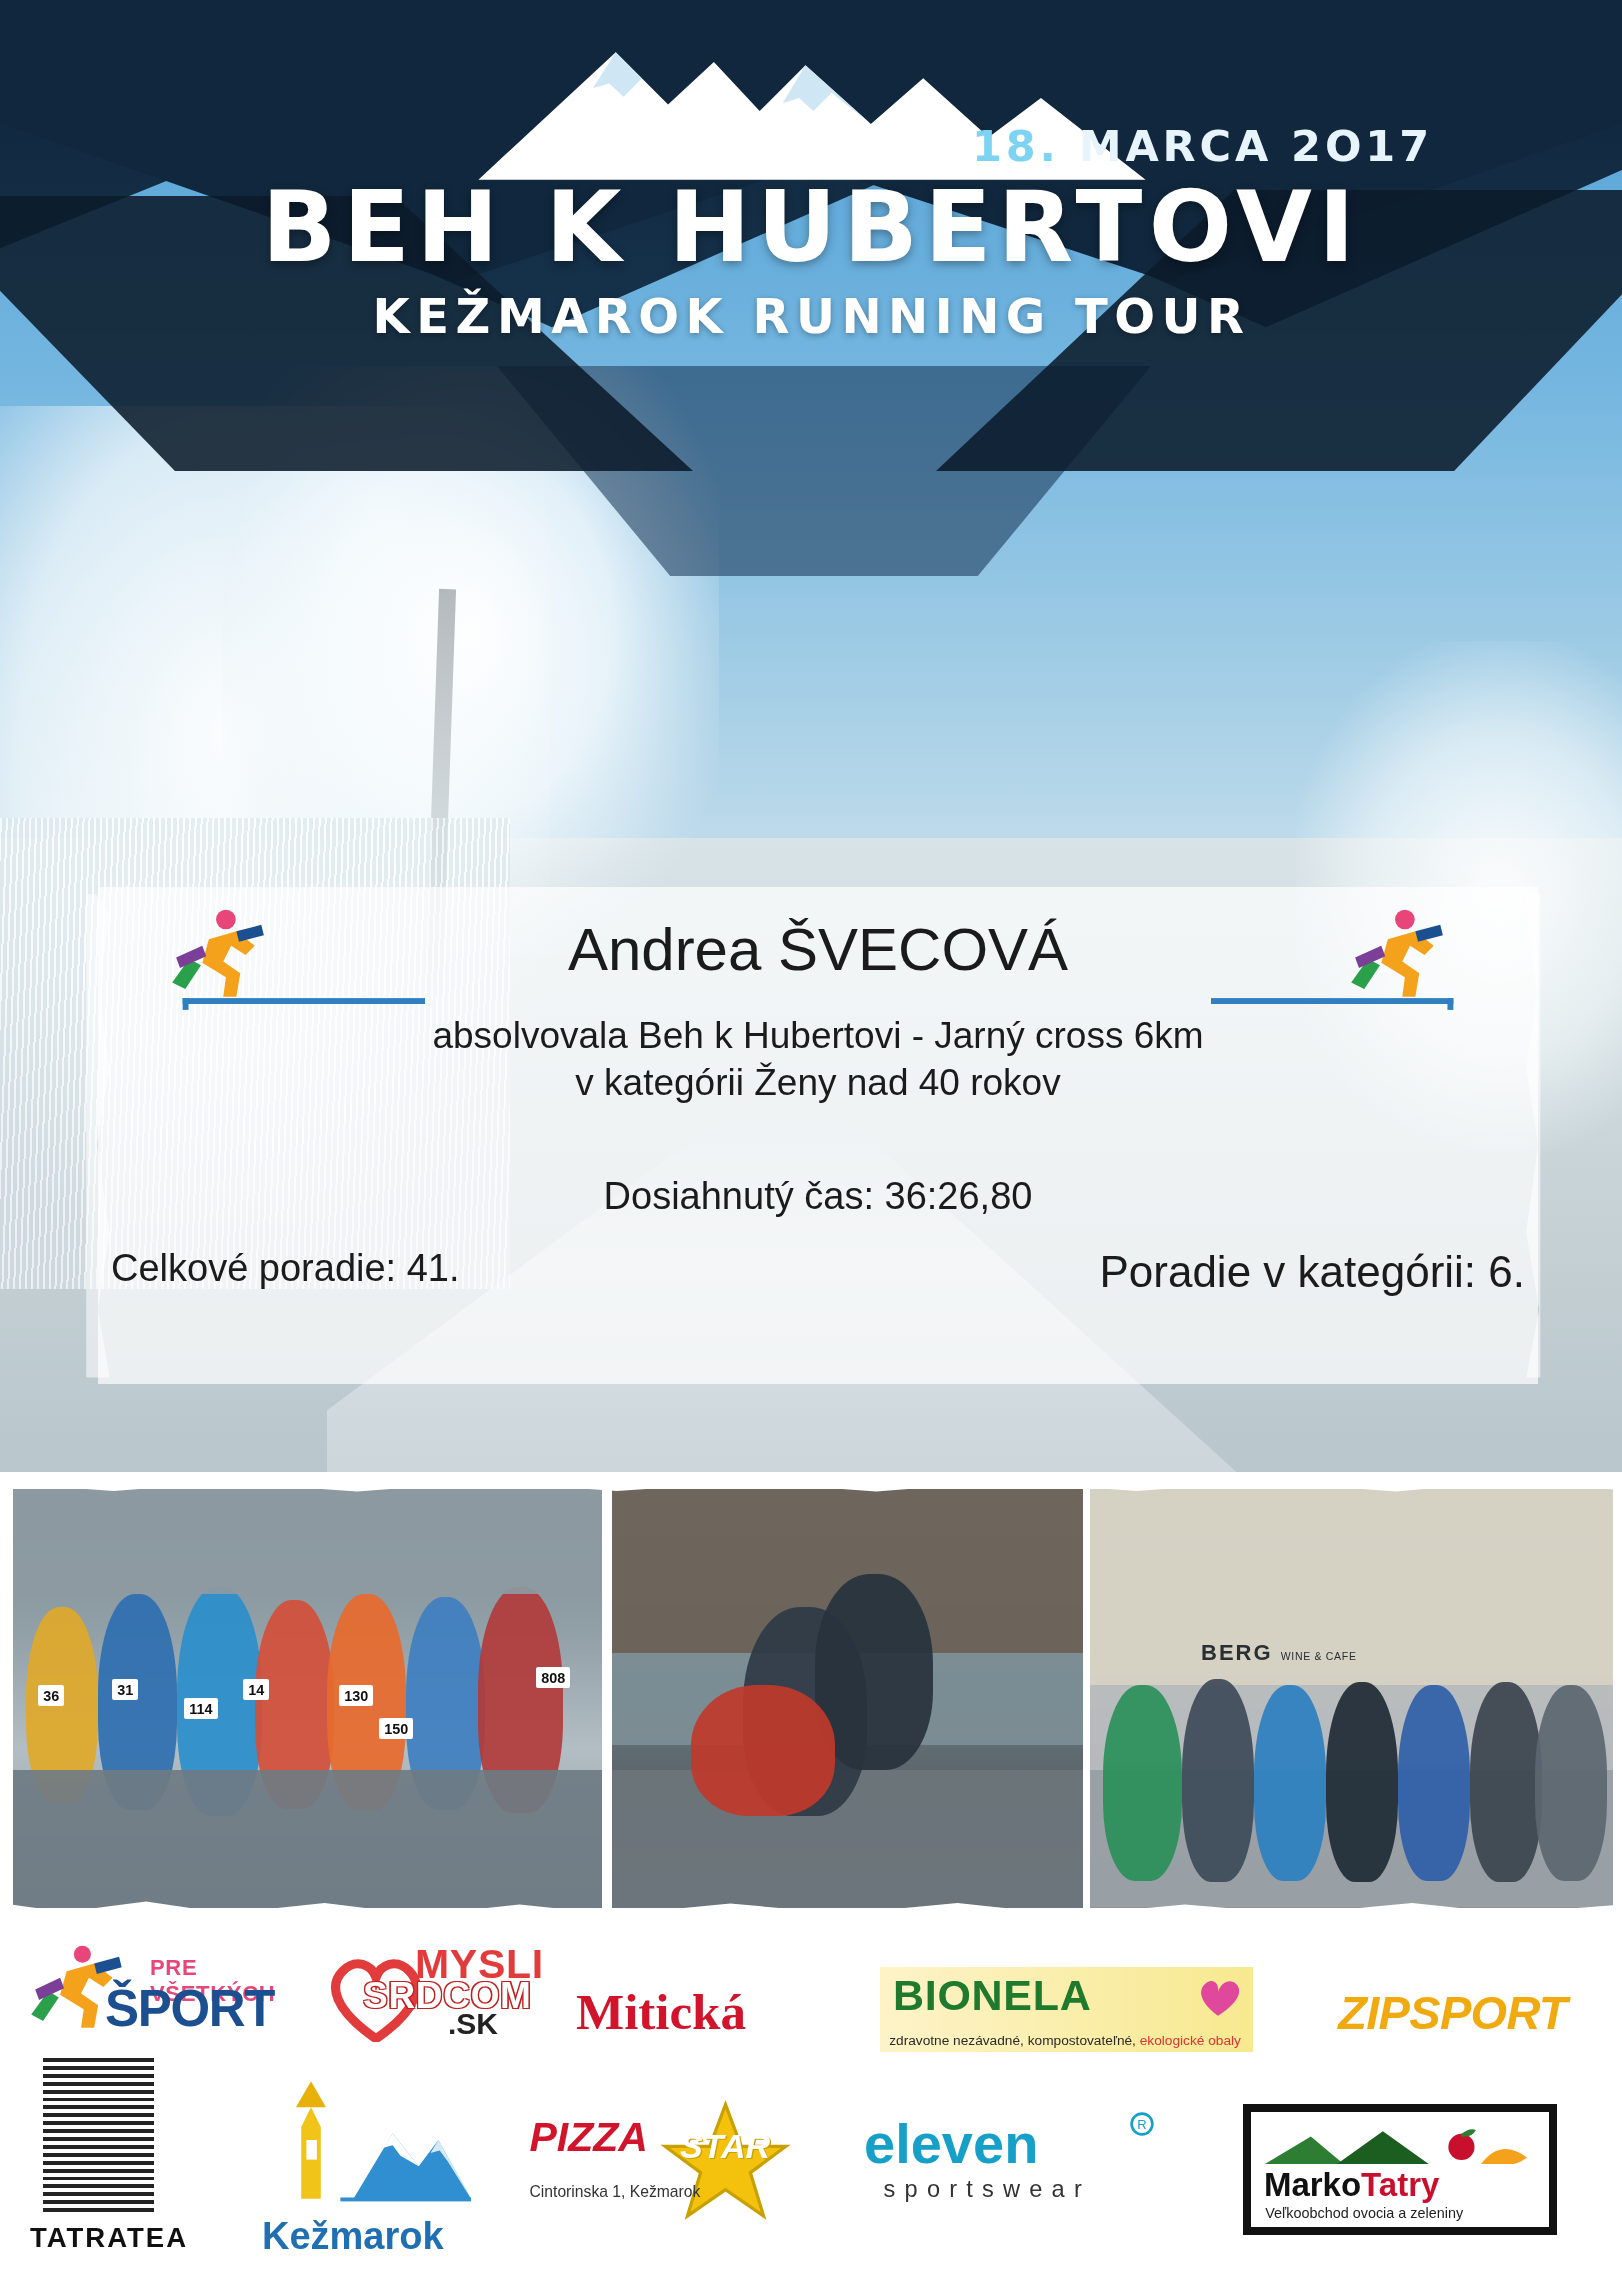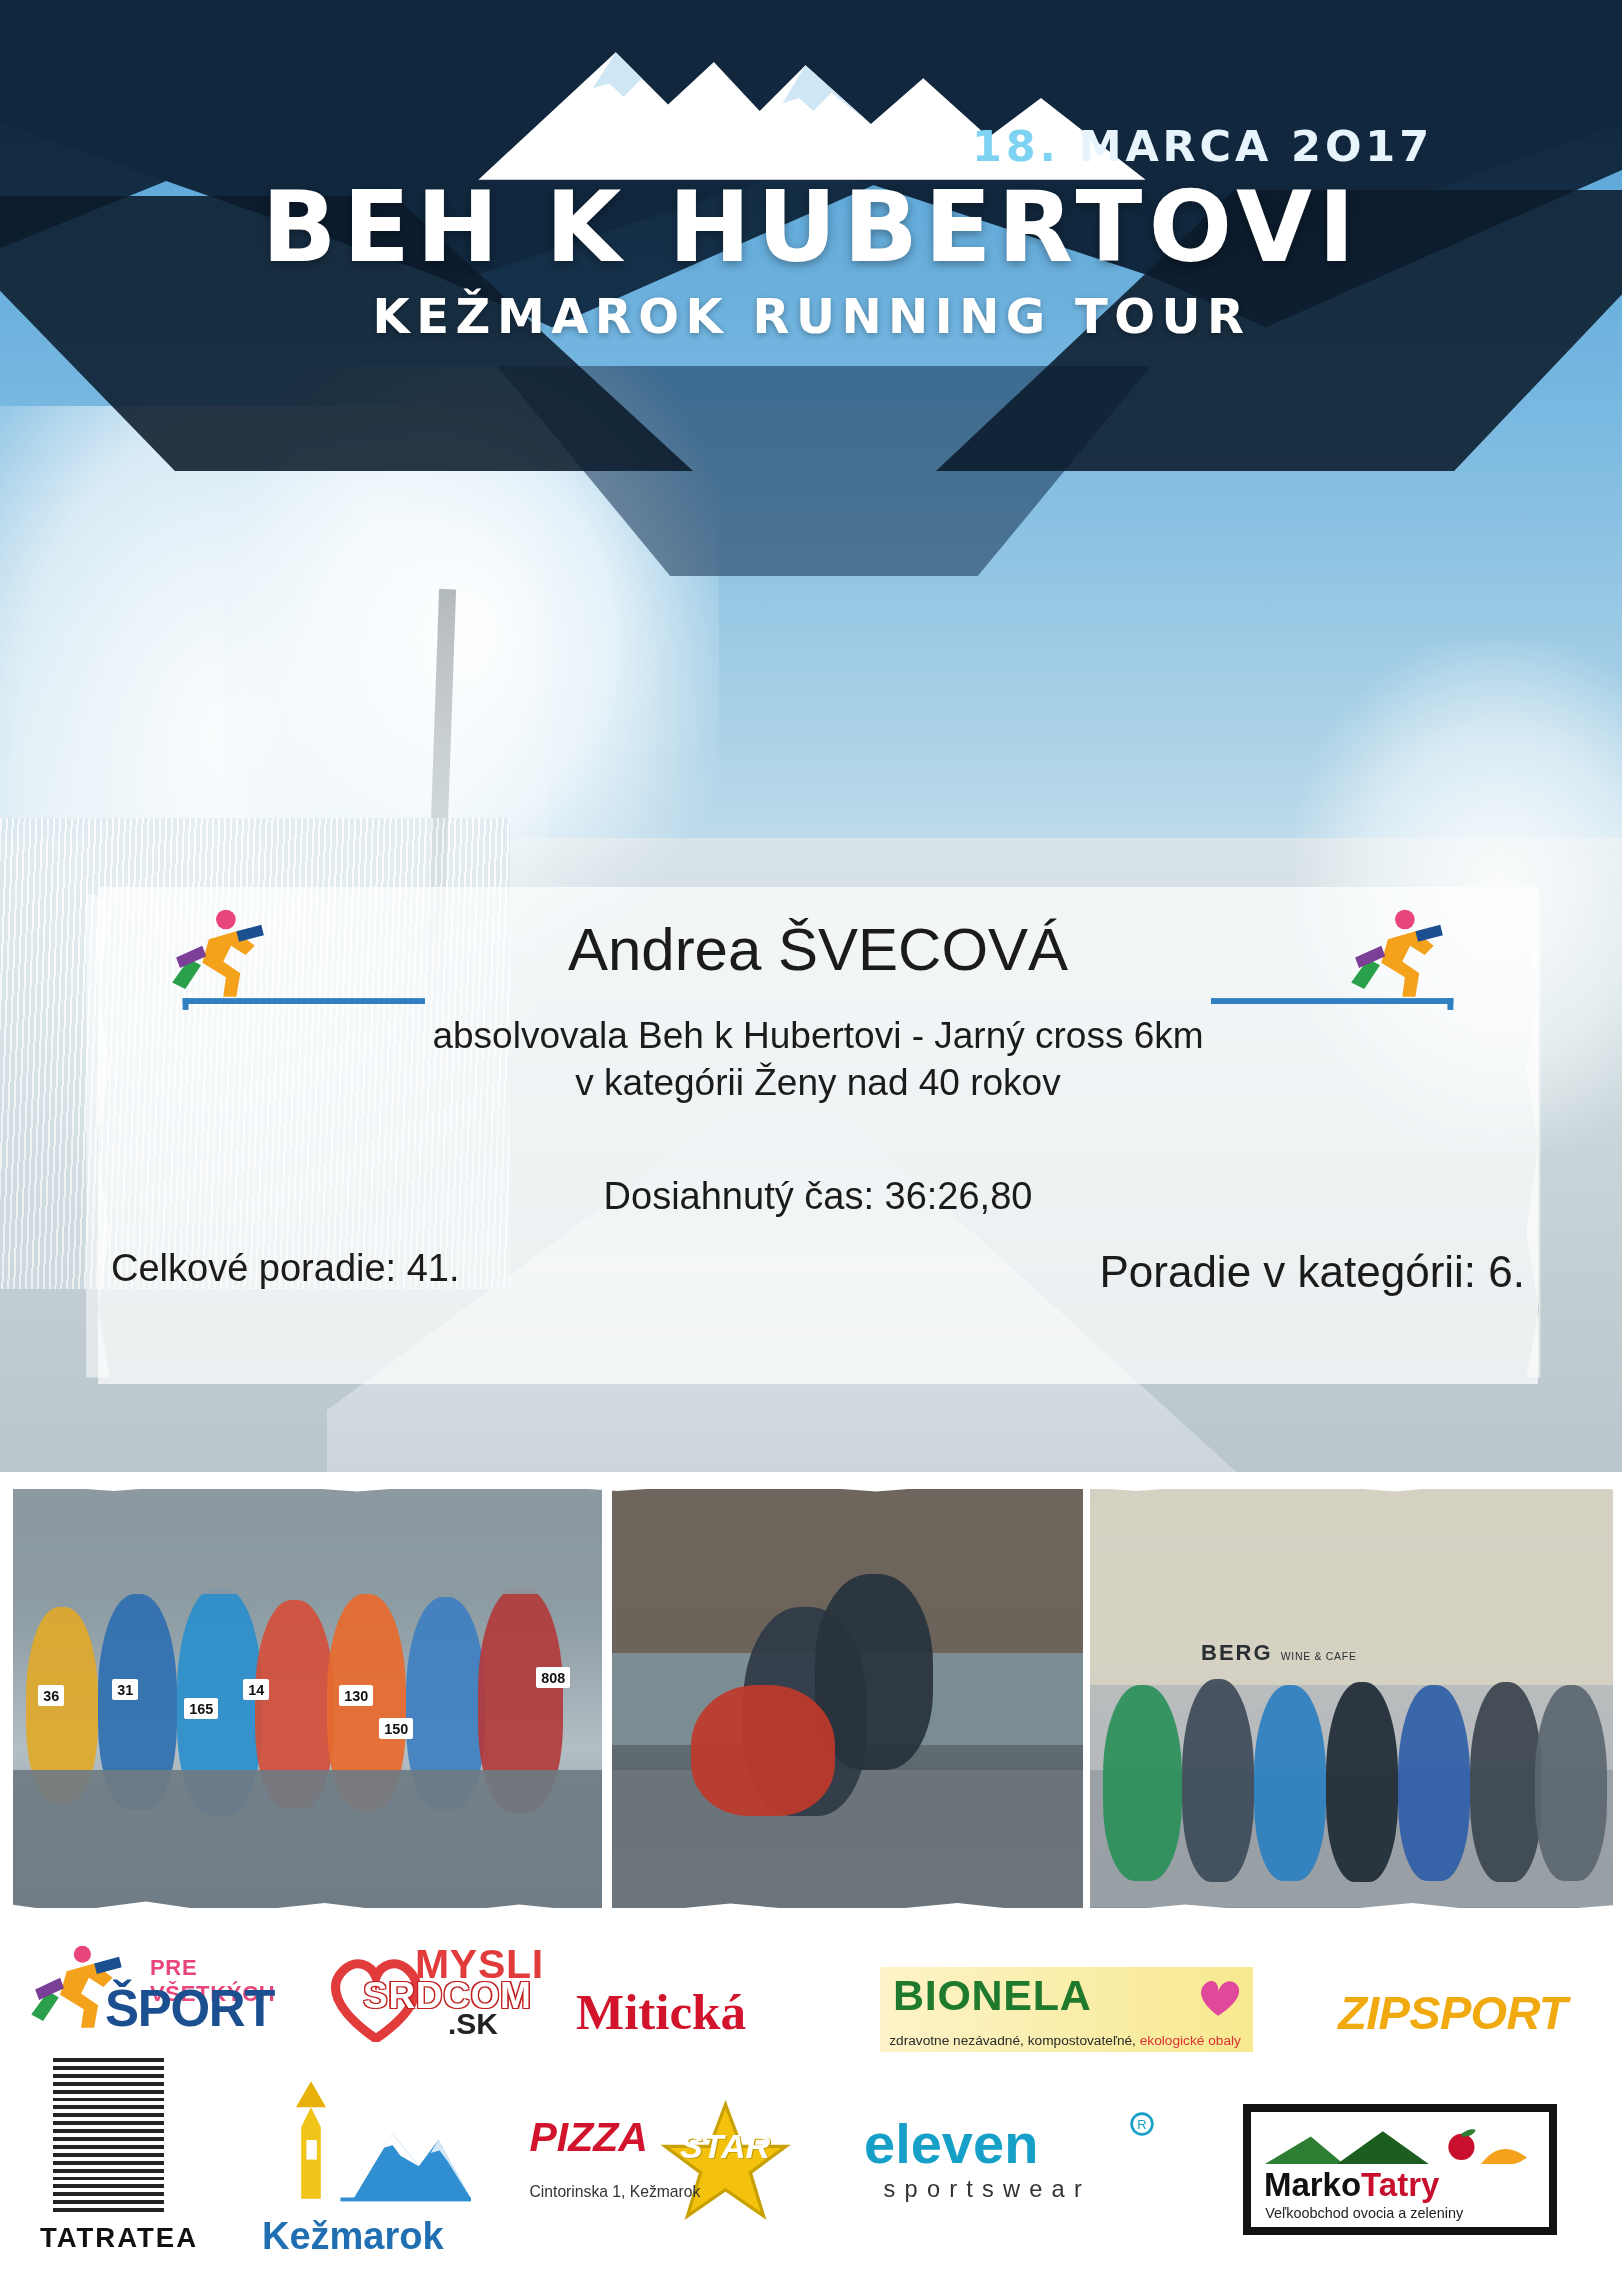--- a/index.html
+++ b/index.html
@@ -285,21 +285,21 @@
   .sp-bio .dot { position: absolute; right: 14.4px; top: 11.8px; width: 42px; height: 38px; }
   .sp-bio .s { position: absolute; left: 9.2px; bottom: 3.9px; font-size: 13.7px; color: #2a2a2a; }
   .sp-bio .s em { color: #d33; font-style: normal; }
 
   
   .sp-zip { left: 1315px; top: 64px; width: 275px; height: 59px; }
   .sp-zip .t { color: #111; font-size: 47px; font-weight: bold; font-style: italic; letter-spacing: -0.7px; text-align: center; }
   .sp-zip .t span { color: #f0a90e; }
 
   
-  .sp-tat { left: 40px; top: 134px; width: 151px; height: 216px; }
+  .sp-tat { left: 30px; top: 134px; width: 151px; height: 216px; }
   .sp-tat .box { position: absolute; left: 13px; top: 0; width: 111px; height: 157px; background:
       repeating-linear-gradient(0deg, #111 0 3.9px, #fff 3.9px 7.9px),
       #fff;
       opacity:.92;
   }
   .sp-tat .t { position: absolute; left: 0; top: 167px; color: #111; font-size: 27.5px; font-weight: bold; letter-spacing: 2px; }
 
   
   .sp-kez { left: 262px; top: 147px; width: 209px; height: 209px; }
   .sp-kez .t { position: absolute; left: 0; top: 147px; color: #1f6fb2; font-size: 38px; font-weight: bold; }
@@ -397,21 +397,21 @@
       <div class="blob" style="left:164px; top:98px; width:85px; height:229px; background:#2b8ecb;"></div>
       <div class="blob" style="left:242px; top:111px; width:79px; height:209px; background:#d34f3a;"></div>
       <div class="blob" style="left:314px; top:105px; width:79px; height:216px; background:#e76a2c;"></div>
       <div class="blob" style="left:393px; top:108px; width:79px; height:213px; background:#3e7fc0;"></div>
       <div class="blob" style="left:465px; top:98px; width:85px; height:226px; background:#b23b3b;"></div>
       <div class="blob" style="left:0px;   top:281px; width:589px; height:151px; background:#6f7b83; border-radius:0;"></div>
       <div class="blob" style="left:0px;   top:0px;   width:589px; height:105px; background:#8d9aa2; border-radius:0;"></div>
 
       <div class="bib" style="left:25px;  top:196px;">36</div>
       <div class="bib" style="left:99px; top:190px;">31</div>
-      <div class="bib" style="left:171px; top:209px;">165</div>
+      <div class="bib" style="left:171px; top:209px;">114</div>
       <div class="bib" style="left:230px; top:190px;">14</div>
       <div class="bib" style="left:326px; top:196px;">130</div>
       <div class="bib" style="left:366px; top:229px;">150</div>
       <div class="bib" style="left:523px; top:178px;">808</div>
     </div>
   </div>
 
   <div class="photo p2">
     <div class="cap">
       <div class="blob" style="left:0px;  top:0px;   width:471px; height:164px; background:#6b6257; border-radius:0;"></div>

